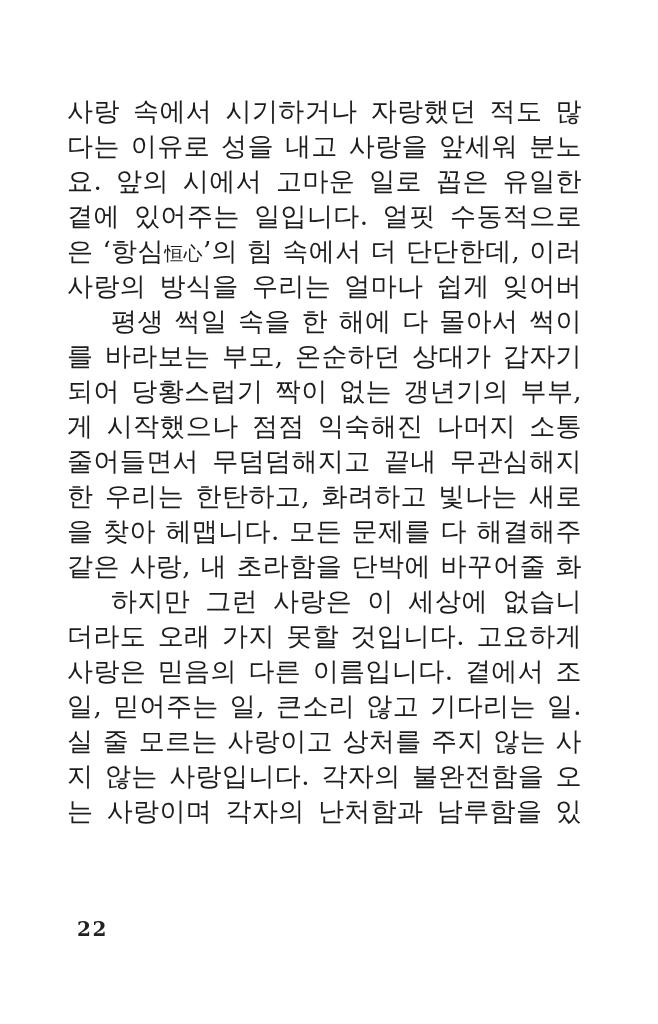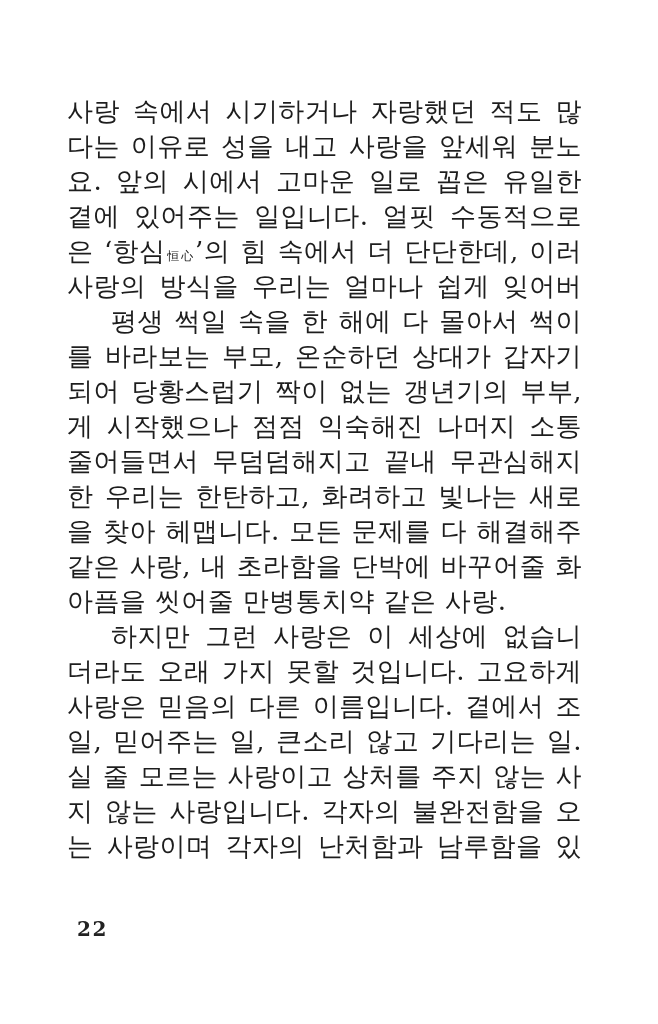--- a/index.html
+++ b/index.html
@@ -41,21 +41,21 @@
     
     text-align-last: justify;
   }
   .line.para-end {
     text-align-last: left;
   }
   .line.indent {
     text-indent: 44px;
   }
   .hanja {
-    font-size: 12px;
+    font-size: 19px;
     letter-spacing: 0;
   }
   .folio {
     position: absolute;
     left: 77px;
     top: 917px;
     font-size: 20px;
     line-height: 24px;
     letter-spacing: 1.5px;
     color: #222222;
@@ -77,21 +77,20 @@
       </div>
       <div class="paragraph">
         <div class="line indent">평생 썩일 속을 한 해에 다 몰아서 썩이는 사춘기 아이</div>
         <div class="line">를 바라보는 부모, 온순하던 상대가 갑자기 버럭 호랑이가</div>
         <div class="line">되어 당황스럽기 짝이 없는 갱년기의 부부, 처음에는 뜨겁</div>
         <div class="line">게 시작했으나 점점 익숙해진 나머지 소통의 채널이 점차</div>
         <div class="line">줄어들면서 무덤덤해지고 끝내 무관심해지는 관계들. 실망</div>
         <div class="line">한 우리는 한탄하고, 화려하고 빛나는 새로운 사랑의 방식</div>
         <div class="line">을 찾아 헤맵니다. 모든 문제를 다 해결해주는 자동판매기</div>
         <div class="line">같은 사랑, 내 초라함을 단박에 바꾸어줄 화려한 사랑, 내</div>
-        <div class="line para-end">아픔을 씻어줄 만병통치약 같은 사랑.</div>
       </div>
       <div class="paragraph">
         <div class="line indent">하지만 그런 사랑은 이 세상에 없습니다. 설령 있다 하</div>
         <div class="line">더라도 오래 가지 못할 것입니다. 고요하게 곁에 있어주는</div>
         <div class="line">사랑은 믿음의 다른 이름입니다. 곁에서 조용히 바라보는</div>
         <div class="line">일, 믿어주는 일, 큰소리 않고 기다리는 일. 이런 사랑이 가</div>
         <div class="line">실 줄 모르는 사랑이고 상처를 주지 않는 사랑이고 사라지</div>
         <div class="line">지 않는 사랑입니다. 각자의 불완전함을 오롯이 받아들이</div>
         <div class="line para-end">는 사랑이며 각자의 난처함과 남루함을 있는 그대로 껴안는</div>
       </div>

